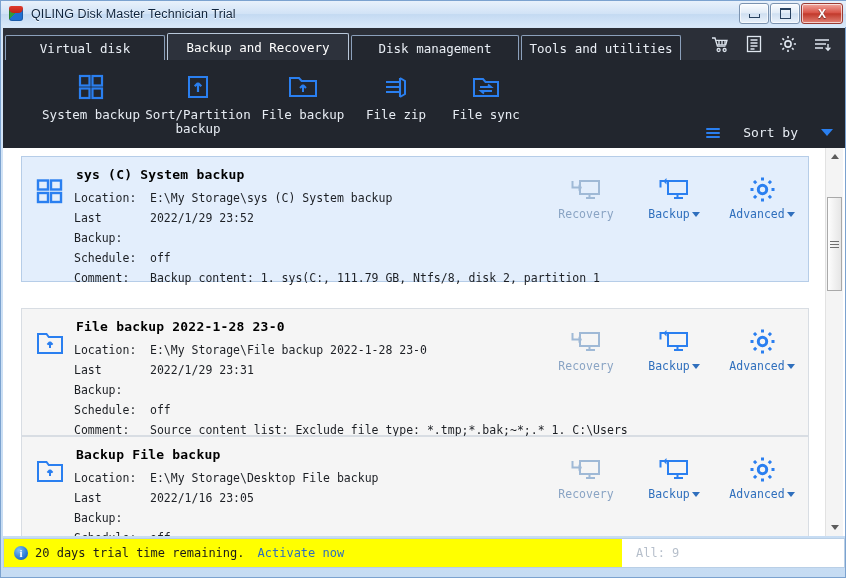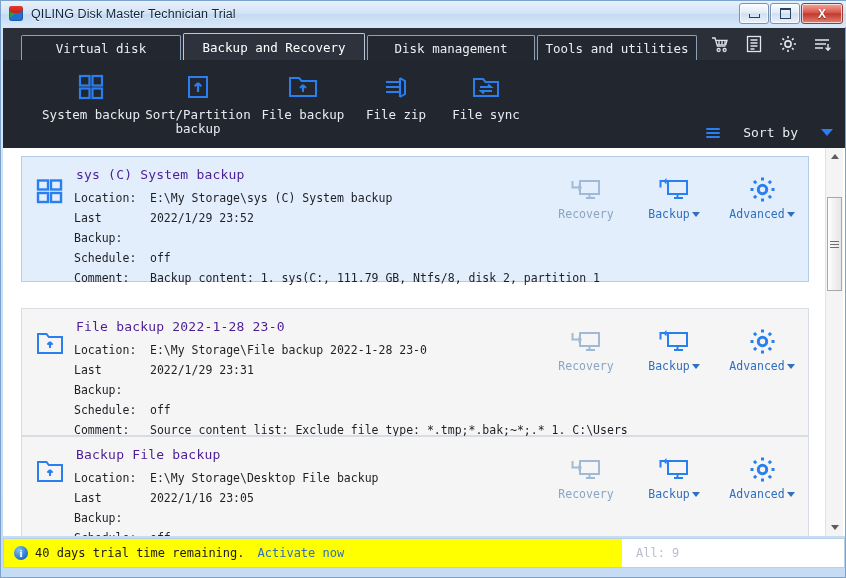--- a/index.html
+++ b/index.html
@@ -54,21 +54,21 @@
   .wbtn .g{font-family:"Liberation Sans",sans-serif;font-size:11px;color:#16304e;line-height:1;}
   .wbtn.close .g{color:#fff;font-weight:bold;font-size:12px;text-shadow:0 1px 1px rgba(0,0,0,.5);}
   .min-glyph{width:9px;height:3px;border:1px solid #27415f;border-top:none;background:transparent;margin-top:4px;}
   .max-glyph{width:9px;height:8px;border:1px solid #27415f;border-top-width:2px;background:transparent;}
 
   
   .tabbar{
     position:absolute;left:2px;top:27px;width:842px;height:32px;
     background:#2b2f38;display:flex;align-items:flex-end;
   }
-  .tabs{display:flex;align-items:flex-end;height:32px;padding-left:18px;flex:none;}
+  .tabs{display:flex;align-items:flex-end;height:32px;padding-left:2px;flex:none;}
   .tab{
     height:25px;margin-top:4px;display:flex;align-items:center;justify-content:center;
     color:#e9eef5;font-size:12.5px;white-space:nowrap;
     background:#23272f;border:1px solid #8ba0bb;border-bottom:none;
     border-radius:2px 2px 0 0;box-sizing:border-box;
     padding:0 10px;margin-right:2px;
   }
   .tab.active{
     background:#2d323c;border-color:#b9c8da;height:27px;margin-top:2px;
     color:#ffffff;
@@ -117,21 +117,21 @@
   }
   .cards{position:absolute;left:0;top:0;width:822px;}
   .card{
     position:absolute;left:18px;width:788px;box-sizing:border-box;
     border:1px solid #d8dde3;background:#f5f5f5;
   }
   .card.selected{background:#e3eefc;border-color:#b6cde8;}
   .card-icon{position:absolute;left:14px;top:22px;width:30px;height:26px;}
   .card-body{position:absolute;left:52px;top:10px;right:230px;}
   .card-title{
-    font-size:13px;font-weight:normal;color:#4c1d95;margin:0 0 6px 2px;letter-spacing:.2px;
+    font-size:13px;font-weight:bold;color:#000000;margin:0 0 6px 2px;letter-spacing:.2px;
   }
   .row{display:flex;font-size:11.5px;color:#1c1f24;line-height:20px;}
   .row .k{width:76px;flex:none;}
   .row .v{white-space:nowrap;}
   .actions{position:absolute;top:16px;right:14px;display:flex;gap:24px;}
   .act{width:64px;display:flex;flex-direction:column;align-items:center;font-size:11.5px;color:#2f6fbd;}
   .act.disabled{color:#8aa4c4;}
   .act .ic{height:32px;display:flex;align-items:center;justify-content:center;margin-bottom:2px;}
   .act .lbl{white-space:nowrap;}
   .caret-s{display:inline-block;width:0;height:0;margin-left:2px;vertical-align:1px;
@@ -508,21 +508,21 @@
         </span>
     </div>
     <div class="sb-arrow bottom">
       <span class="tri-dn"></span>
     </div>
   </div>
 
   <div class="statusbar">
     <div class="trialbar">
       <span class="info-dot">i</span>
-      <span class="trial-text">40 days trial time remaining.</span>
+      <span class="trial-text">20 days trial time remaining.</span>
       <span class="trial-link">Activate now</span>
     </div>
     <div class="countbox">
       <span class="count-text">All: 9</span>
     </div>
   </div>
 
 </div>
 
 </body></html>

